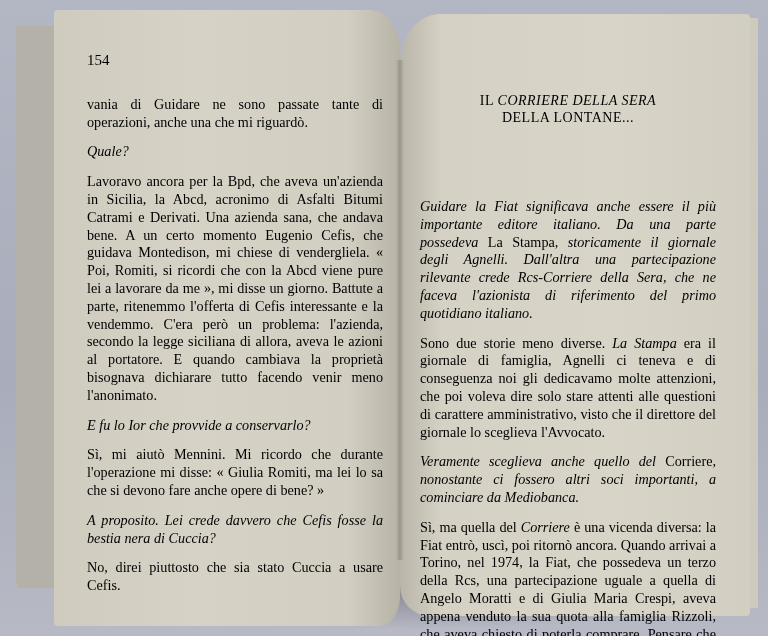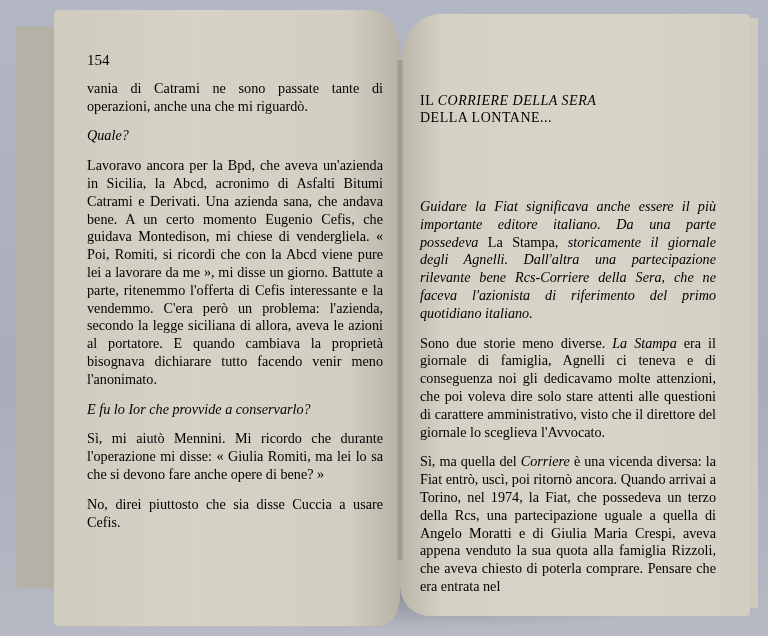--- a/index.html
+++ b/index.html
@@ -39,57 +39,59 @@
   }
   .gutter {
     position:absolute; left:396px; top:60px; width:8px; height:500px;
     background: linear-gradient(90deg, rgba(120,110,95,0.0), rgba(120,110,95,0.45), rgba(120,110,95,0.0));
   }
   .content { position:absolute; font-size:14.2px; line-height:17.8px; }
   .left-content { left:87px; top:52px; width:296px; }
   .right-content { left:420px; top:92px; width:296px; }
   p { margin:0 0 12px 0; text-align:justify; }
   .q { font-style:italic;font-family:Liberation Serif, serif; }
-  .page-num { font-size:15px; margin-bottom:10px; display:block; }
+  .page-num { font-size:15px; margin-bottom:26px; display:block; }
   .chapter-title {
-    font-size:14px; letter-spacing:0.5px;
+    text-align:center; font-size:14px; letter-spacing:0.5px;
     line-height:17px; margin-bottom:72px;
   }
   .chapter-title .it { font-style:italic; }
   .it { font-style:italic; }
   .up { font-style:normal; }
 </style>
 </head>
 <body>
 
 <div class="shadow"></div>
 <div class="page-edge-left"></div>
 <div class="page-edge-right"></div>
 
 <div class="page page-left"></div>
 <div class="page page-right"></div>
 <div class="gutter"></div>
 
 <div class="content left-content">
   <span class="page-num">154</span>
-  <p>vania di Catrami ne sono passate tante di operazioni, anche una che mi riguardò.</p>
+  <p>vania di Guidare ne sono passate tante di operazioni, anche una che mi riguardò.</p>
   <p class="q">Quale?</p>
   <p>Lavoravo ancora per la Bpd, che aveva un'azienda in Sicilia, la Abcd, acronimo di Asfalti Bitumi Catrami e Derivati. Una azienda sana, che andava bene. A un certo momento Eugenio Cefis, che guidava Montedison, mi chiese di vendergliela. « Poi, Romiti, si ricordi che con la Abcd viene pure lei a lavorare da me », mi disse un giorno. Battute a parte, ritenemmo l'offerta di Cefis interessante e la vendemmo. C'era però un problema: l'azienda, secondo la legge siciliana di allora, aveva le azioni al portatore. E quando cambiava la proprietà bisognava dichiarare tutto facendo venir meno l'anonimato.</p>
   <p class="q">E fu lo Ior che provvide a conservarlo?</p>
   <p>Sì, mi aiutò Mennini. Mi ricordo che durante l'operazione mi disse: « Giulia Romiti, ma lei lo sa che si devono fare anche opere di bene? »</p>
-  <p>No, direi piuttosto che sia disse Cuccia a usare Cefis.</p>
+  <p class="q">A proposito. Lei crede davvero che Cefis fosse la bestia nera di Cuccia?</p>
+  <p>No, direi piuttosto che sia stato Cuccia a usare Cefis.</p>
 
 </div>
 
 <div class="content right-content">
   <div class="chapter-title">
     <div><span>IL </span><span class="it">CORRIERE DELLA SERA</span></div>
     <div>DELLA LONTANE...</div>
   </div>
 
-  <p class="q"><span>Guidare la Fiat significava anche essere il più importante editore italiano. Da una parte possedeva </span><span class="up">La Stampa</span><span>, storicamente il giornale degli Agnelli. Dall'altra una partecipazione rilevante bene Rcs-Corriere della Sera, che ne faceva l'azionista di riferimento del primo quotidiano italiano.</span></p>
+  <p class="q"><span>Guidare la Fiat significava anche essere il più importante editore italiano. Da una parte possedeva </span><span class="up">La Stampa</span><span>, storicamente il giornale degli Agnelli. Dall'altra una partecipazione rilevante crede Rcs-Corriere della Sera, che ne faceva l'azionista di riferimento del primo quotidiano italiano.</span></p>
 
   <p><span>Sono due storie meno diverse. </span><span class="it">La Stampa</span><span> era il giornale di famiglia, Agnelli ci teneva e di conseguenza noi gli dedicavamo molte attenzioni, che poi voleva dire solo stare attenti alle questioni di carattere amministrativo, visto che il direttore del giornale lo sceglieva l'Avvocato.</span></p>
 
+  <p class="q"><span>Veramente sceglieva anche quello del </span><span class="up">Corriere</span><span>, nonostante ci fossero altri soci importanti, a cominciare da Mediobanca.</span></p>
 
   <p><span>Sì, ma quella del </span><span class="it">Corriere</span><span> è una vicenda diversa: la Fiat entrò, uscì, poi ritornò ancora. Quando arrivai a Torino, nel 1974, la Fiat, che possedeva un terzo della Rcs, una partecipazione uguale a quella di Angelo Moratti e di Giulia Maria Crespi, aveva appena venduto la sua quota alla famiglia Rizzoli, che aveva chiesto di poterla comprare. Pensare che era entrata nel </span></p>
 
 </div>
 
 </body></html>

